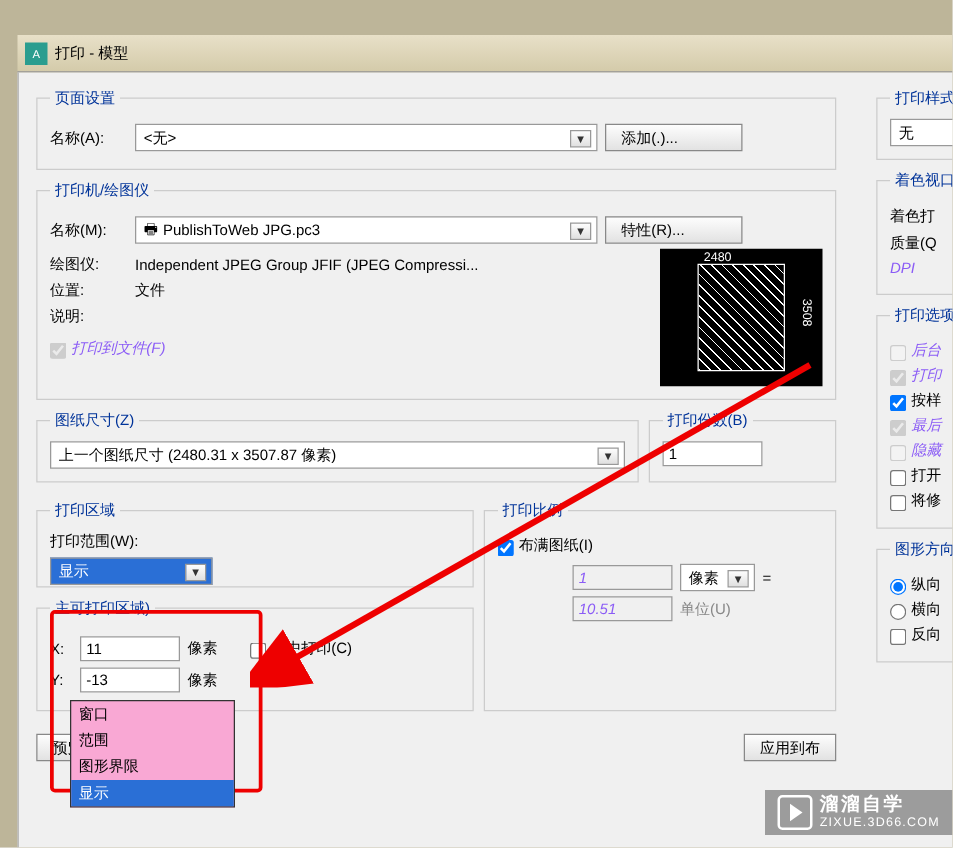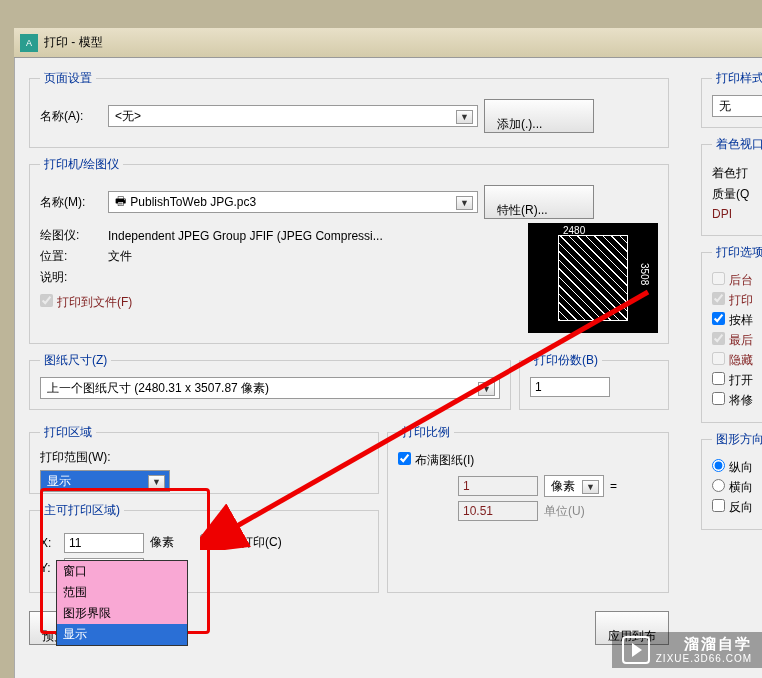--- a/index.html
+++ b/index.html
@@ -6,45 +6,45 @@
 body { background: #bdb599; width: 762px; height: 678px; overflow: hidden; position: relative; }
 .titlebar { background: linear-gradient(#e8e0c8, #d4cbaa); height: 30px; border-bottom: 1px solid #999; display: flex; align-items: center; padding-left: 6px; gap: 6px; position: absolute; top: 28px; left: 14px; right: 0; }
 .app-icon { width: 18px; height: 18px; background: #2a9d8f; display: flex; align-items: center; justify-content: center; color: #fff; font-size: 9px; }
 .dialog { position: absolute; left: 14px; top: 58px; right: 0; bottom: 0; background: #f0f0f0; border-left: 1px solid #aaa; padding: 12px 14px; }
 fieldset { border: 1px solid #ccc; padding: 8px 10px 10px; margin-bottom: 8px; }
 legend { padding: 0 4px; color: #003399; font-size: 12px; }
 .row { display: flex; align-items: center; gap: 6px; margin: 4px 0; }
 .label { min-width: 62px; }
 .combo { flex: 1; height: 22px; border: 1px solid #999; background: #fff; padding: 2px 18px 2px 6px; position: relative; display: flex; align-items: center; }
 .combo::after { content: "▼"; position: absolute; right: 4px; top: 4px; font-size: 9px; color: #333; background: linear-gradient(#fdfdfd,#e0e0e0); border: 1px solid #999; padding: 1px 3px; }
-.btn { height: 22px; border: 1px solid #888; background: linear-gradient(#fdfdfd,#e2e2e2); padding: 16px 12px; cursor: pointer; display: inline-flex; align-items: flex-start; }
+.btn { height: 22px; border: 1px solid #888; background: linear-gradient(#fdfdfd,#e2e2e2); padding: 4px 12px; cursor: pointer; display: inline-flex; align-items: center; }
 input[type=text] { height: 20px; border: 1px solid #999; padding: 2px 4px; background: #fff; }
-.checkbox-row { display: flex; align-items: flex-start; gap: 4px; margin: 3px 0; }
+.checkbox-row { display: flex; align-items: flex-end; gap: 4px; margin: 3px 0; }
 input[type=checkbox], input[type=radio] { width: 13px; height: 13px; }
 .left-col { width: 640px; float: left; }
 .right-col { position: absolute; left: 686px; top: 12px; width: 200px; }
 .preview-box { width: 130px; height: 110px; background: #000; position: relative; margin-left: 6px; }
 .preview-inner { position: absolute; left: 30px; top: 12px; width: 70px; height: 86px; border: 1px solid #fff; background: repeating-linear-gradient(45deg,#fff 0,#fff 1px,#000 1px,#000 6px); }
 .preview-dim-top { position: absolute; top: 2px; left: 35px; color: #fff; font-size: 10px; }
 .preview-dim-right { position: absolute; right: 8px; top: 40px; color: #fff; font-size: 10px; writing-mode: vertical-rl; }
 .red-box { position: absolute; border: 3px solid #e00; border-radius: 4px; pointer-events: none; }
 .arrow-svg { position: absolute; pointer-events: none; }
 .dropdown-open { position: absolute; background: #f9a8d4; border: 1px solid #333; width: 132px; z-index: 50; }
 .dropdown-open .opt { padding: 2px 6px; }
 .dropdown-open .opt.sel { background: #2a6fd6; color: #fff; }
 .unit-label { color: #888; }
 .watermark { position: absolute; right: 0; bottom: 10px; color: #fff; background: rgba(0,0,0,0.35); padding: 4px 10px; display: flex; align-items: center; gap: 6px; }
 .watermark .logo { width: 28px; height: 28px; border: 2px solid #fff; border-radius: 4px; display: flex; align-items: center; justify-content: center; }
 .watermark .logo::before { content: ""; width: 0; height: 0; border-left: 10px solid #fff; border-top: 7px solid transparent; border-bottom: 7px solid transparent; margin-left: 3px; }
-.watermark-text { display: flex; flex-direction: column; line-height: 1.1; text-align: right; }
+.watermark-text { display: flex; flex-direction: column; line-height: 1.1; }
 .watermark-text span:first-child { font-size: 15px; font-weight: bold; letter-spacing: 2px; }
 .watermark-text span:last-child { font-size: 10px; letter-spacing: 1px; }
 .small-field { width: 80px; }
 .copies-field { width: 80px; }
-.disabled { color: #7f1d1d; }
+.disabled { color: #8b5cf6; font-style: italic; }
 .flex-between { display:flex; justify-content:space-between; align-items:flex-start; }
 </style>
 </head>
 <body>
 
 <div class="titlebar">
   <div class="app-icon">A</div>
   <span>打印 - 模型</span>
 </div>
 

